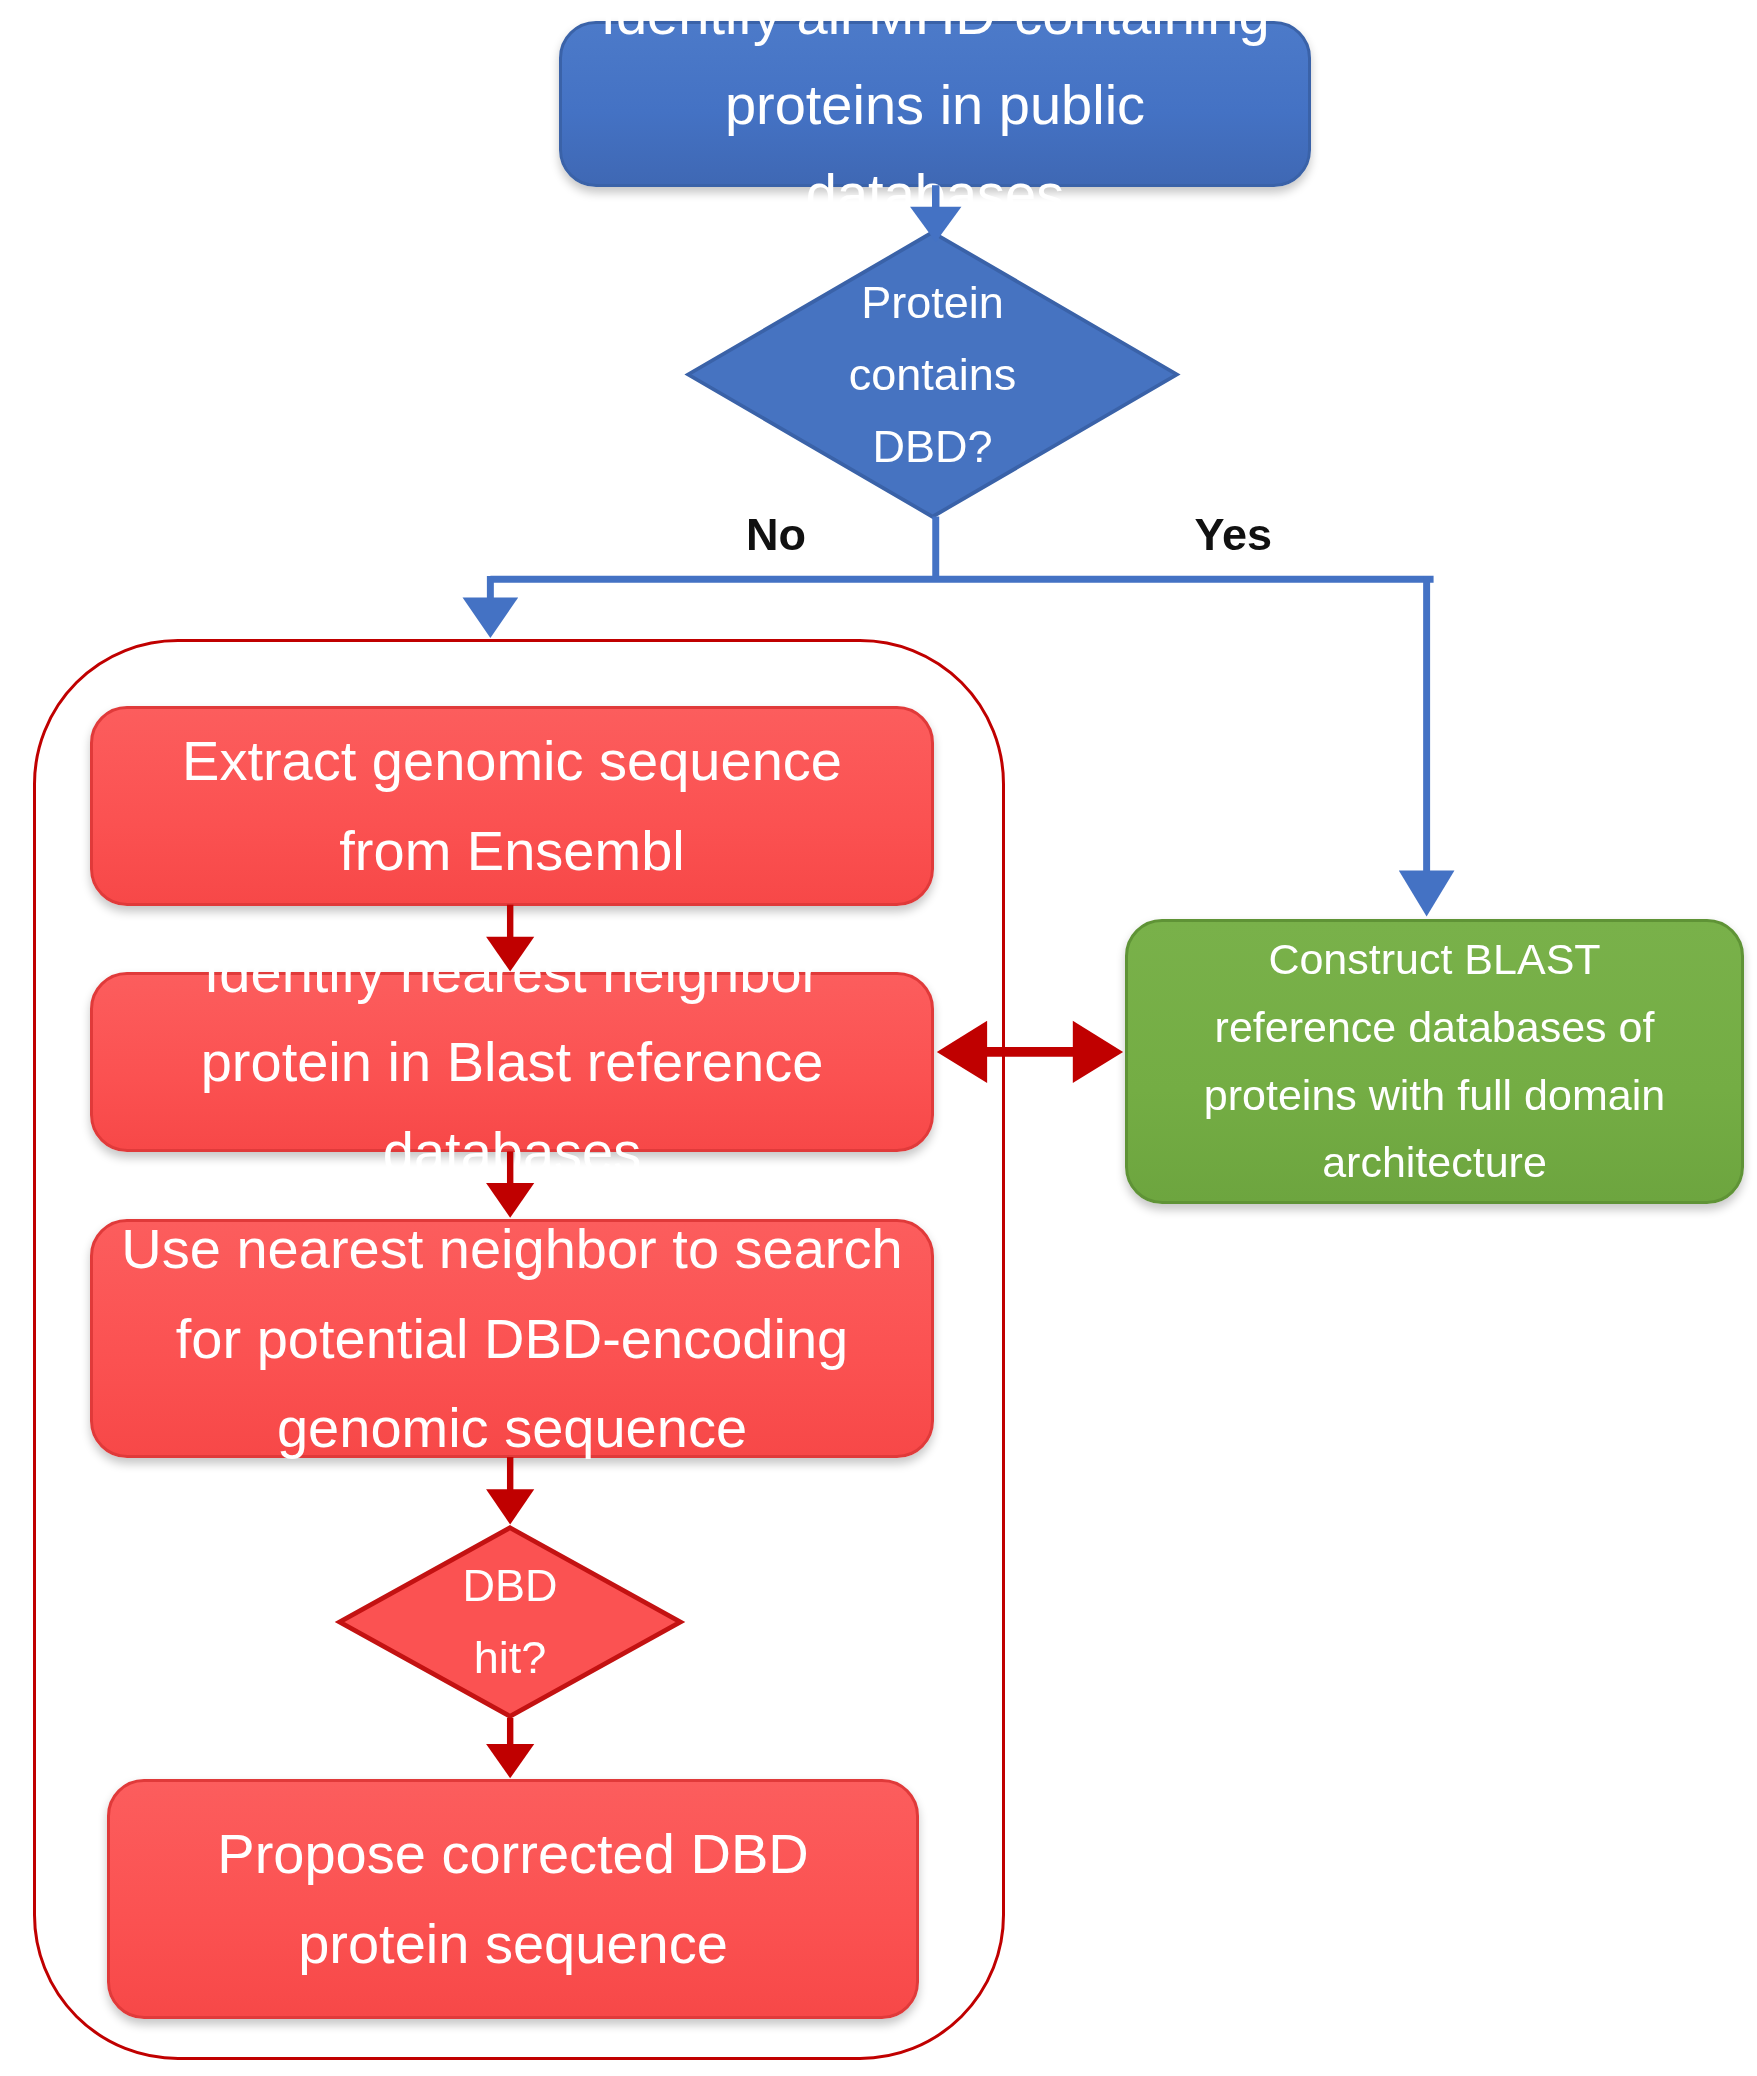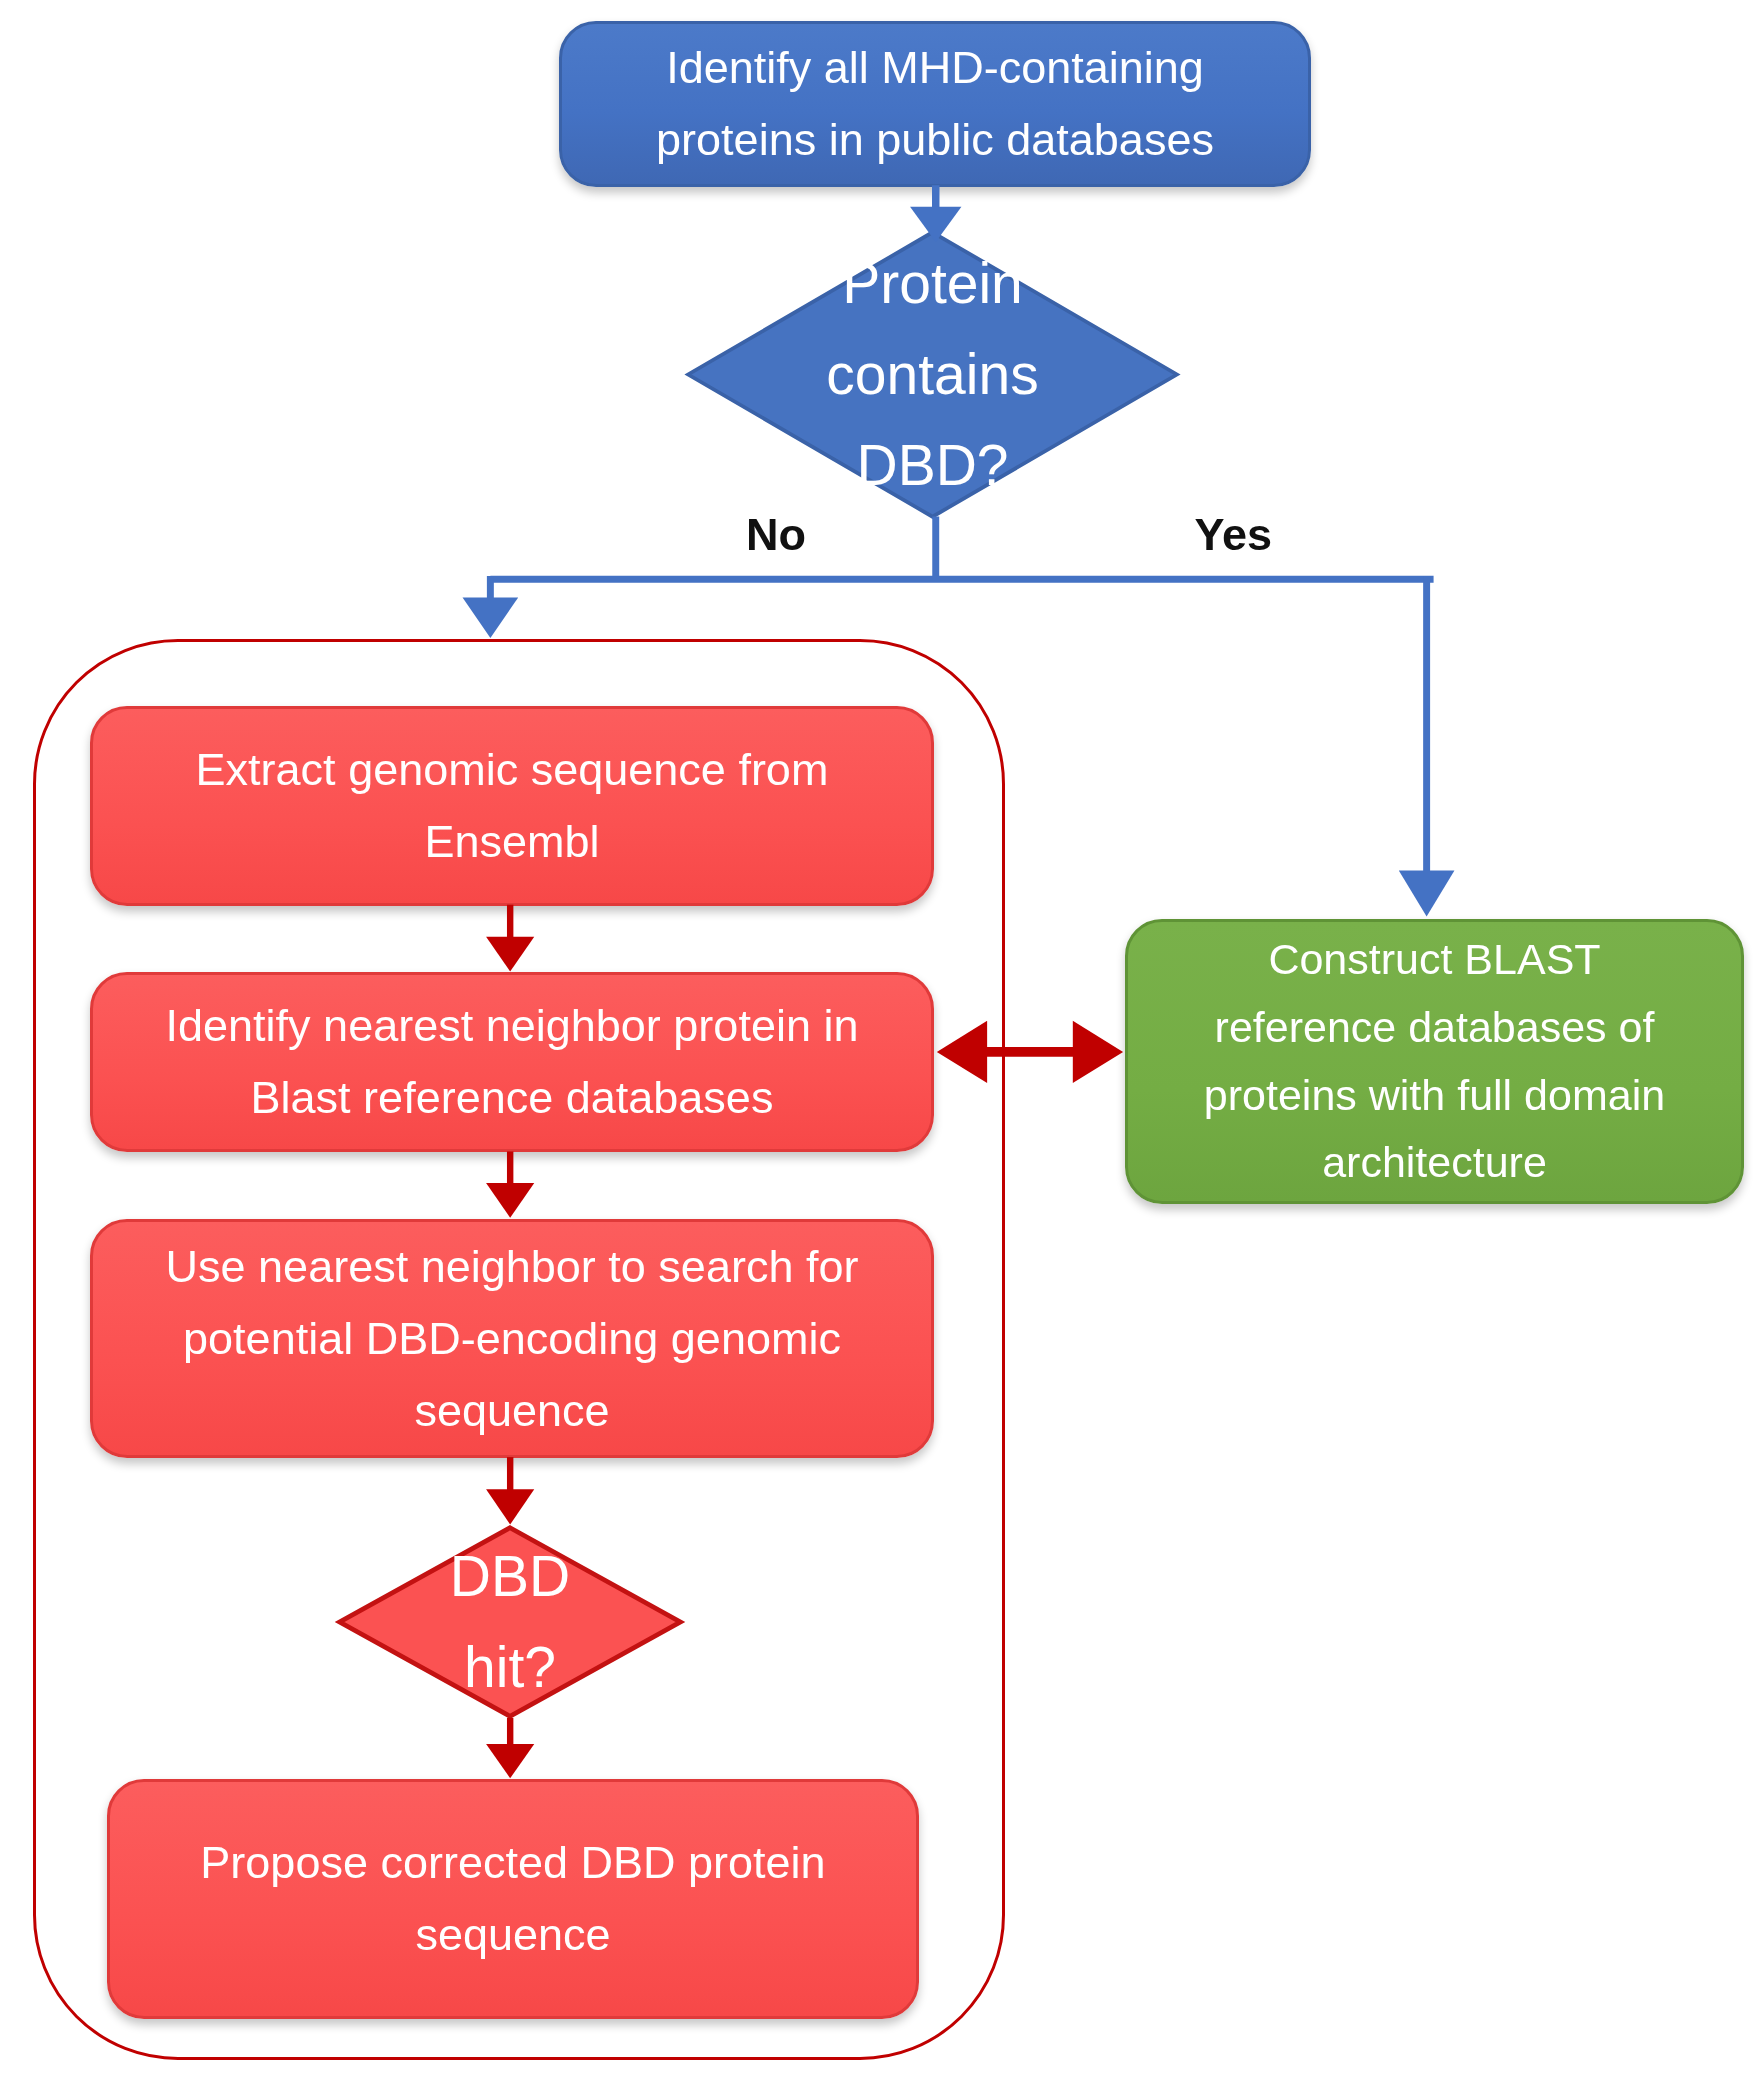--- a/index.html
+++ b/index.html
@@ -2,41 +2,41 @@
 <html style="font-size:8.6px"><head>
 <meta charset="utf-8">
 <style>
   html,body{margin:0;padding:0;background:#ffffff;}
   #canvas{
     position:relative;width:1758px;height:2077px;background:#ffffff;overflow:hidden;
     font-family:"Liberation Sans", sans-serif;
   }
   .shape{
     position:absolute;display:flex;align-items:center;justify-content:center;
-    text-align:center;color:#ffffff;font-size:45px;line-height:1.6;
+    text-align:center;color:#ffffff;font-size:56px;line-height:1.6;
     box-sizing:border-box;
   }
   .rounded{border-radius:37px;box-shadow:0 5.4px 9.6px rgba(0,0,0,.22);}
   .blue-box{
     background:linear-gradient(180deg,#4c7ac9 0%,#4472c4 55%,#3f68b4 100%);
     border:3.2px solid #3a62a8;
   }
   .red-box{
     background:linear-gradient(180deg,#fc5d5d 0%,#fb5151 60%,#f74848 100%);
     border:3.2px solid #e03a3a;
   }
   .green-box{
     background:linear-gradient(180deg,#79b14a 0%,#74ad44 60%,#6da53f 100%);
     border:3.2px solid #5f9336;
   }
   .diamond{position:absolute;}
   .diamond svg{position:absolute;inset:0;overflow:visible;}
   .diamond .dtext{
     position:absolute;inset:0;display:flex;align-items:center;justify-content:center;
-    text-align:center;color:#ffffff;font-size:57px;line-height:1.6;
+    text-align:center;color:#ffffff;font-size:45px;line-height:1.6;
   }
   .inner-text{display:inline-block;}
   #container-no-branch{
     position:absolute;left:33px;top:639px;width:972px;height:1421px;
     border:3.7px solid #c00000;border-radius:145px;background:transparent;
     box-sizing:border-box;z-index:1;
   }
   .branch-label{
     position:absolute;color:#111111;font-weight:bold;font-size:45px;
     width:161px;text-align:right;line-height:1.2;

